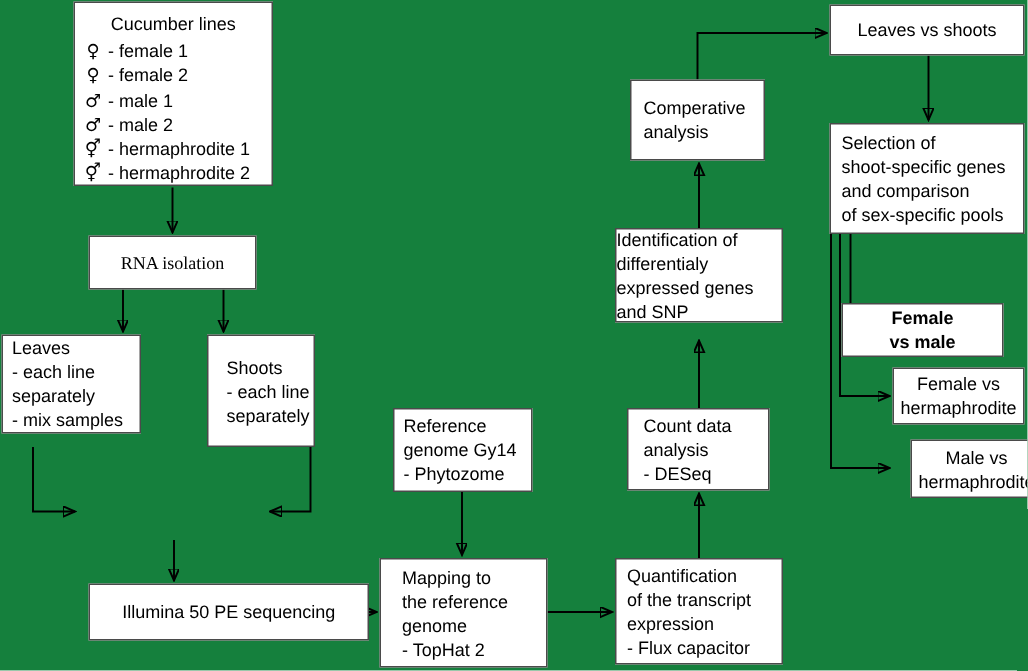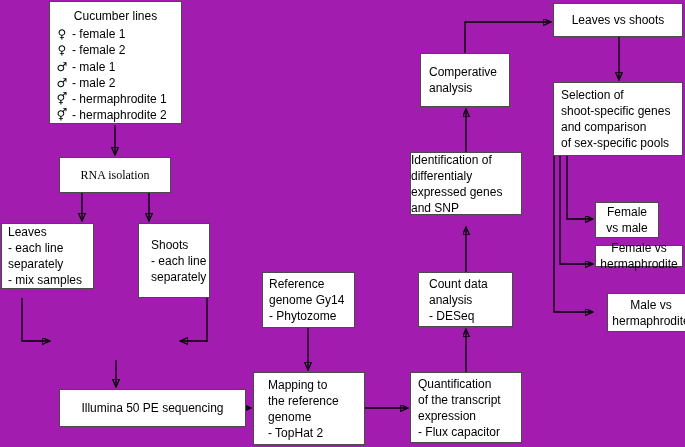--- a/index.html
+++ b/index.html
@@ -1,17 +1,17 @@
 <!DOCTYPE html>
 <html><head>
 <meta charset="utf-8">
 <style>
   html, body { margin:0; padding:0; background:#ffffff; }
   .stage {
-    position:relative; width:685px; height:447px; background:#a21caf;
+    position:relative; width:685px; height:447px; background:#15803d;
     font-family:"Liberation Sans", sans-serif; color:#000000; overflow:hidden;
   }
   svg.edges { position:absolute; left:0; top:0; width:685px; height:447px; }
   svg.edges path { stroke:#000000; stroke-width:1.3; fill:none; }
   .node {
     position:absolute; box-sizing:border-box; background:#ffffff;
     border:1px solid #4a4a4a; font-size:12px; line-height:16px; color:#000000;
     display:flex; align-items:center;
   }
   .node .lbl { white-space:pre-line; display:block; width:100%; }
@@ -150,26 +150,26 @@
     <span class="lbl">Leaves vs shoots</span>
   </div>
 
   <div class="node leftal" style="left:553px; top:82px; width:130px; height:74px; padding-left:7px;">
     <span class="lbl">Selection of
 shoot-specific genes
 and comparison
 of sex-specific pools</span>
   </div>
 
-  <div class="node center" style="left:595px; top:202px; width:64px; height:36px;">
+  <div class="node center" style="left:561px; top:202px; width:108px; height:36px;font-weight:bold;">
     <span class="lbl">Female
 vs male</span>
   </div>
 
-  <div class="node center" style="left:595px; top:245px; width:88px; height:22px;">
+  <div class="node center" style="left:595px; top:245px; width:88px; height:38px;">
     <span class="lbl">Female vs
 hermaphrodite</span>
   </div>
 
   <div class="node center" style="left:595px; top:293px; width:88px; height:39px;margin-left:12px;">
     <span class="lbl">Male vs
 hermaphrodite</span>
   </div>
 
 </div>

